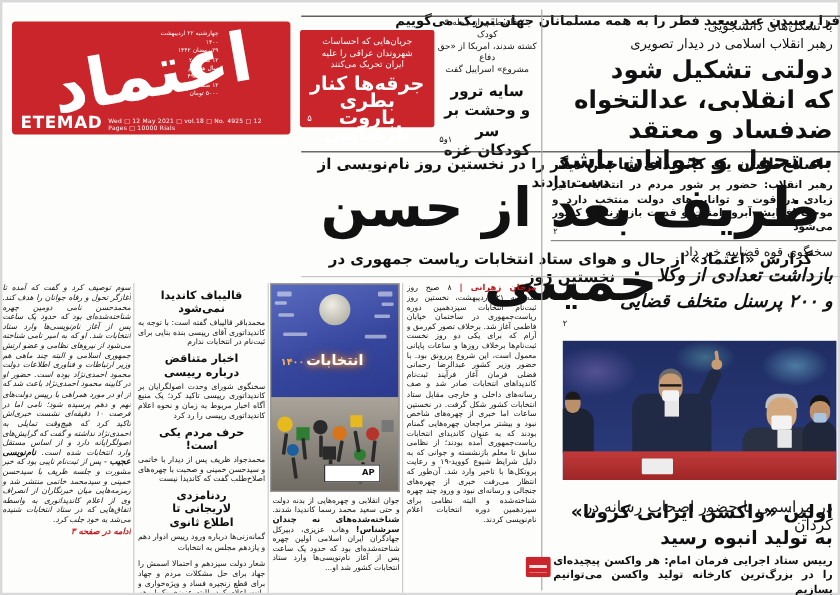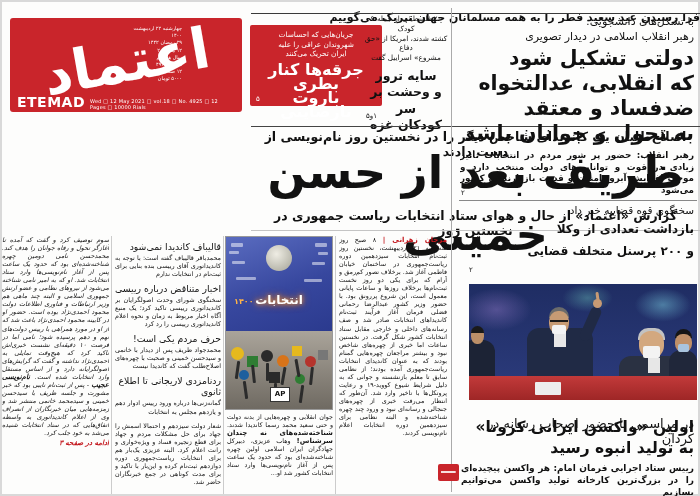--- a/index.html
+++ b/index.html
@@ -12,21 +12,21 @@
   #toprule{top:13px;right:0;width:449px;height:1px;background:#3a3a3a;}
   
   #masthead{top:18px;left:10px;width:232px;height:94px;background:#c9252b;border-radius:3px;overflow:hidden;}
   #logo{top:-6px;left:0;width:100%;height:94px;color:#fff;font-size:56px;font-weight:bold;
         text-align:center;transform:rotate(-10deg);line-height:100px;}
   #dateblock{top:7px;right:60px;width:58px;color:#fff;font-size:5px;line-height:7.2px;text-align:right;z-index:3;}
   #mhfooter{bottom:2px;left:7px;right:7px;direction:ltr;display:flex;align-items:flex-end;gap:5px;color:#fff;z-index:3;}
   #mhbrand{font-size:14px;font-weight:bold;letter-spacing:.5px;}
   #mhinfo{font-size:5px;letter-spacing:.2px;}
   
-  #iraqbox{top:25px;left:250px;width:132px;height:81px;background:#c9252b;border-radius:2px;color:#fff;padding:5px 6px;box-sizing:border-box;}
+  #iraqbox{top:25px;left:250px;width:112px;height:81px;background:#c9252b;border-radius:2px;color:#fff;padding:5px 6px;box-sizing:border-box;}
   #iraqbox .k{font-size:7.3px;line-height:9.6px;text-align:center;}
   #iraqbox .t{font-size:16px;line-height:14px;font-weight:bold;text-align:center;margin-top:4px;}
   #iraqref{bottom:3px;left:6px;font-size:7px;color:#fff;}
   
   #gaza{top:14px;left:364px;width:84px;}
   #gaza .k{font-size:7.3px;line-height:9.8px;text-align:center;}
   #gaza .t{font-size:12.5px;line-height:16.5px;font-weight:bold;text-align:center;margin-top:5px;}
   #gazaref{top:112px;left:366px;font-size:7px;}
   
   #mainrule{top:126px;right:0;width:449px;height:1px;background:#444;}
@@ -36,51 +36,51 @@
   #msubrule{top:230px;right:0;width:449px;height:1px;background:#c4c4c4;}
   
   .bodytxt{font-size:6.4px;line-height:8.05px;text-align:justify;}
   #colA{top:236px;left:339px;width:108px;height:258px;overflow:hidden;}
   #colB{top:236px;left:227px;width:106px;height:258px;}
   #colC{top:236px;left:115px;width:106px;height:258px;overflow:hidden;}
   #colD{top:236px;left:2px;width:107px;height:258px;overflow:hidden;font-style:italic;}
   .vline{top:236px;width:1px;height:258px;background:#ccc;}
   #vl1{left:111px;} #vl2{left:223px;} #vl3{left:335px;}
   #byline{font-size:7px;font-weight:bold;color:#c3161c;}
-  #colC h4{margin:5px 0 2px;font-size:9.3px;line-height:11px;font-weight:normal;text-align:right;}
+  #colC h4{margin:5px 16px 2px;font-size:9.3px;line-height:11px;font-weight:bold;text-align:center;}
   #colC p{margin:0;}
   #colBtail{margin-top:3px;}
   .inbold{font-weight:bold;font-size:7px;}
   #continue{font-size:7px;font-weight:bold;color:#c3161c;margin-top:2px;text-align:right;}
   
   #cimg{position:relative;width:106px;height:172px;border:1px solid #999;overflow:hidden;background:#8f897e;}
   #cimgTop{position:absolute;top:0;left:0;width:100%;height:94px;
      background:linear-gradient(160deg,#5a6cc0 0%,#37479e 55%,#2b3a8e 100%);}
   .chip{position:absolute;background:rgba(255,255,255,.5);border-radius:1px;}
   #emblem{position:absolute;top:8px;left:40px;width:26px;height:26px;border-radius:50%;
      background:radial-gradient(circle at 40% 35%,#efede4,#a3a296);}
   #bannertitle{position:absolute;top:56px;left:0;width:100%;text-align:center;color:#fff;
      font-size:12px;font-weight:bold;text-shadow:0 0 4px #ff9d2e,0 0 9px #ff7a00;}
   #banneryear{position:absolute;top:60px;left:8px;font-size:8px;font-weight:bold;color:#ffb347;}
   #cimgBot{position:absolute;bottom:0;left:0;width:100%;height:78px;
      background:linear-gradient(#aaa49a,#6f6a62);}
   .mic{position:absolute;}
   .stem{position:absolute;width:3px;height:18px;background:#2b2b2b;border-radius:1px;}
   #apbox{position:absolute;top:56px;left:44px;width:18px;height:13px;background:#fff;border:1px solid #333;
-     font-size:7px;font-weight:bold;text-align:center;line-height:13px;direction:ltr;color:#111;}
+     font-size:7px;font-weight:bold;text-align:center;line-height:13px;direction:ltr;color:#111;padding-left:27px;}
   
   #rc{top:0;left:455px;width:245px;height:496px;}
   #rcdivider{top:8px;left:451px;width:1px;height:484px;background:#aaa;}
   #rck1{top:14px;right:6px;width:236px;font-size:11px;line-height:15px;text-align:right;}
   #rch1{top:46px;right:6px;width:236px;font-size:20.5px;line-height:25px;font-weight:bold;text-align:right;}
   #rclead1{top:150px;right:6px;width:234px;font-size:8.8px;line-height:11.6px;font-weight:bold;text-align:justify;height:47px;overflow:hidden;}
   #rcref1{top:189px;left:6px;font-size:7px;}
   #rcrule{top:200px;left:4px;width:238px;height:1px;background:#888;}
   #rck2{top:204px;right:6px;width:236px;font-size:10.5px;text-align:right;}
-  #rch2{top:218px;right:6px;width:236px;font-size:12px;line-height:22px;font-weight:bold;text-align:right;}
+  #rch2{top:218px;right:6px;width:236px;font-size:15px;line-height:22px;font-weight:bold;text-align:right;font-style:italic;}
   #rcref2{top:266px;left:14px;font-size:7px;}
   #photo{top:284px;left:14px;width:228px;height:116px;overflow:hidden;
      background:radial-gradient(40px 24px at 85% 18%,rgba(120,200,220,.5),transparent 70%),
                 radial-gradient(50px 30px at 12% 22%,rgba(160,130,210,.4),transparent 70%),
                 radial-gradient(36px 20px at 52% 12%,rgba(120,220,200,.35),transparent 70%),
                 linear-gradient(#1f2d63,#2c3c7e);}
   #redstrip{position:absolute;bottom:0;left:0;width:100%;height:24px;background:linear-gradient(#c23a3a,#9e2626);}
   #tissue{position:absolute;bottom:5px;left:66px;width:26px;height:13px;background:#ededed;border-radius:1px;}
   .suit{position:absolute;border-radius:12px 12px 0 0;}
   .shirt{width:12px;height:17px;background:#e7e7e7;margin:2px auto 0;}

